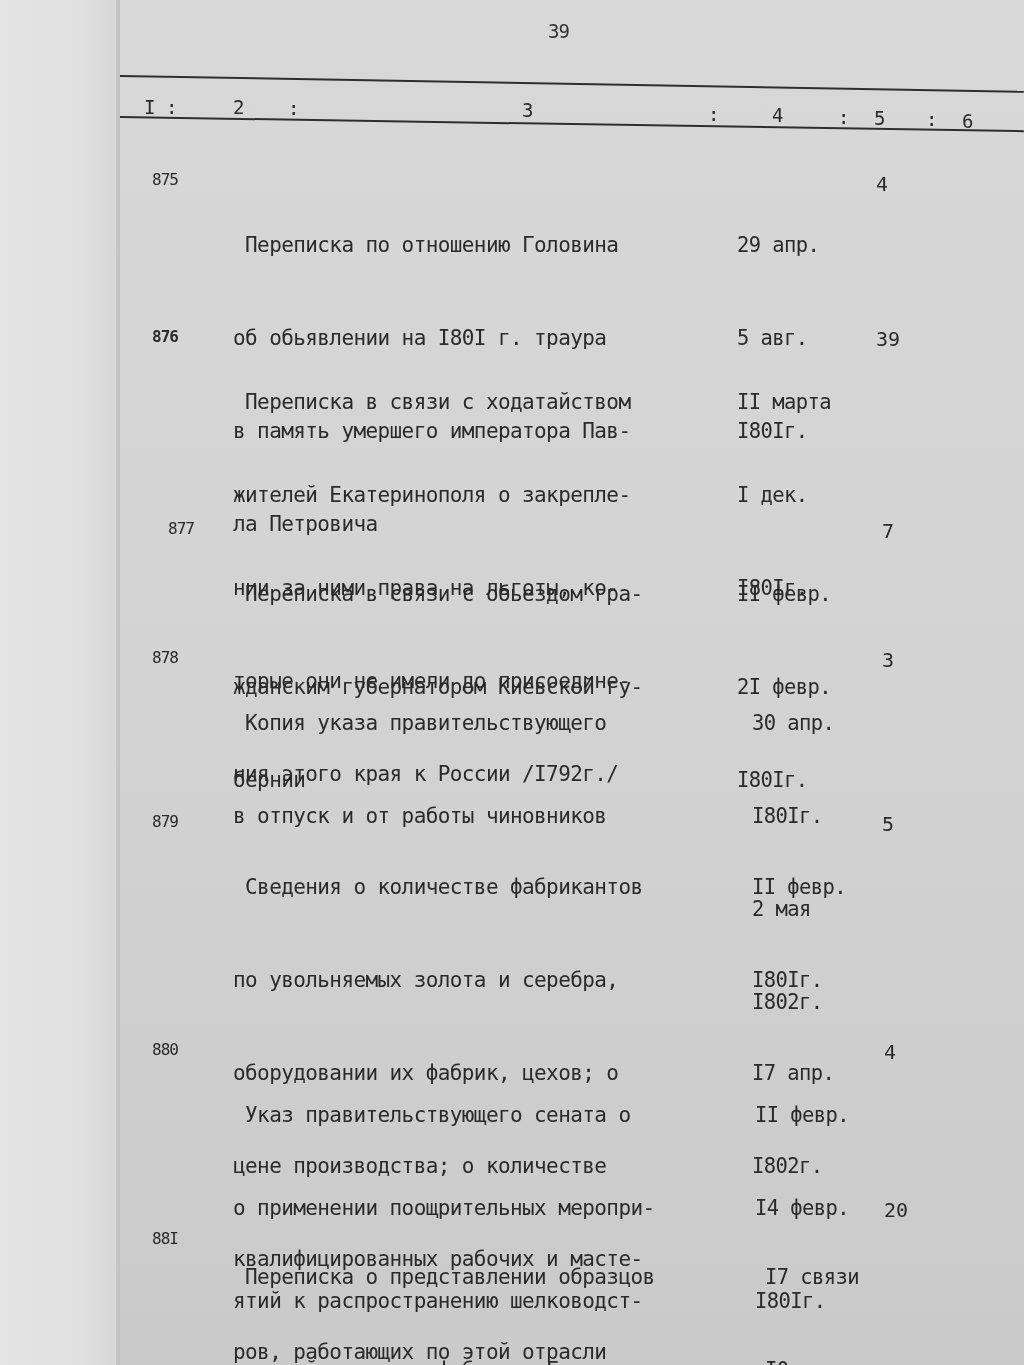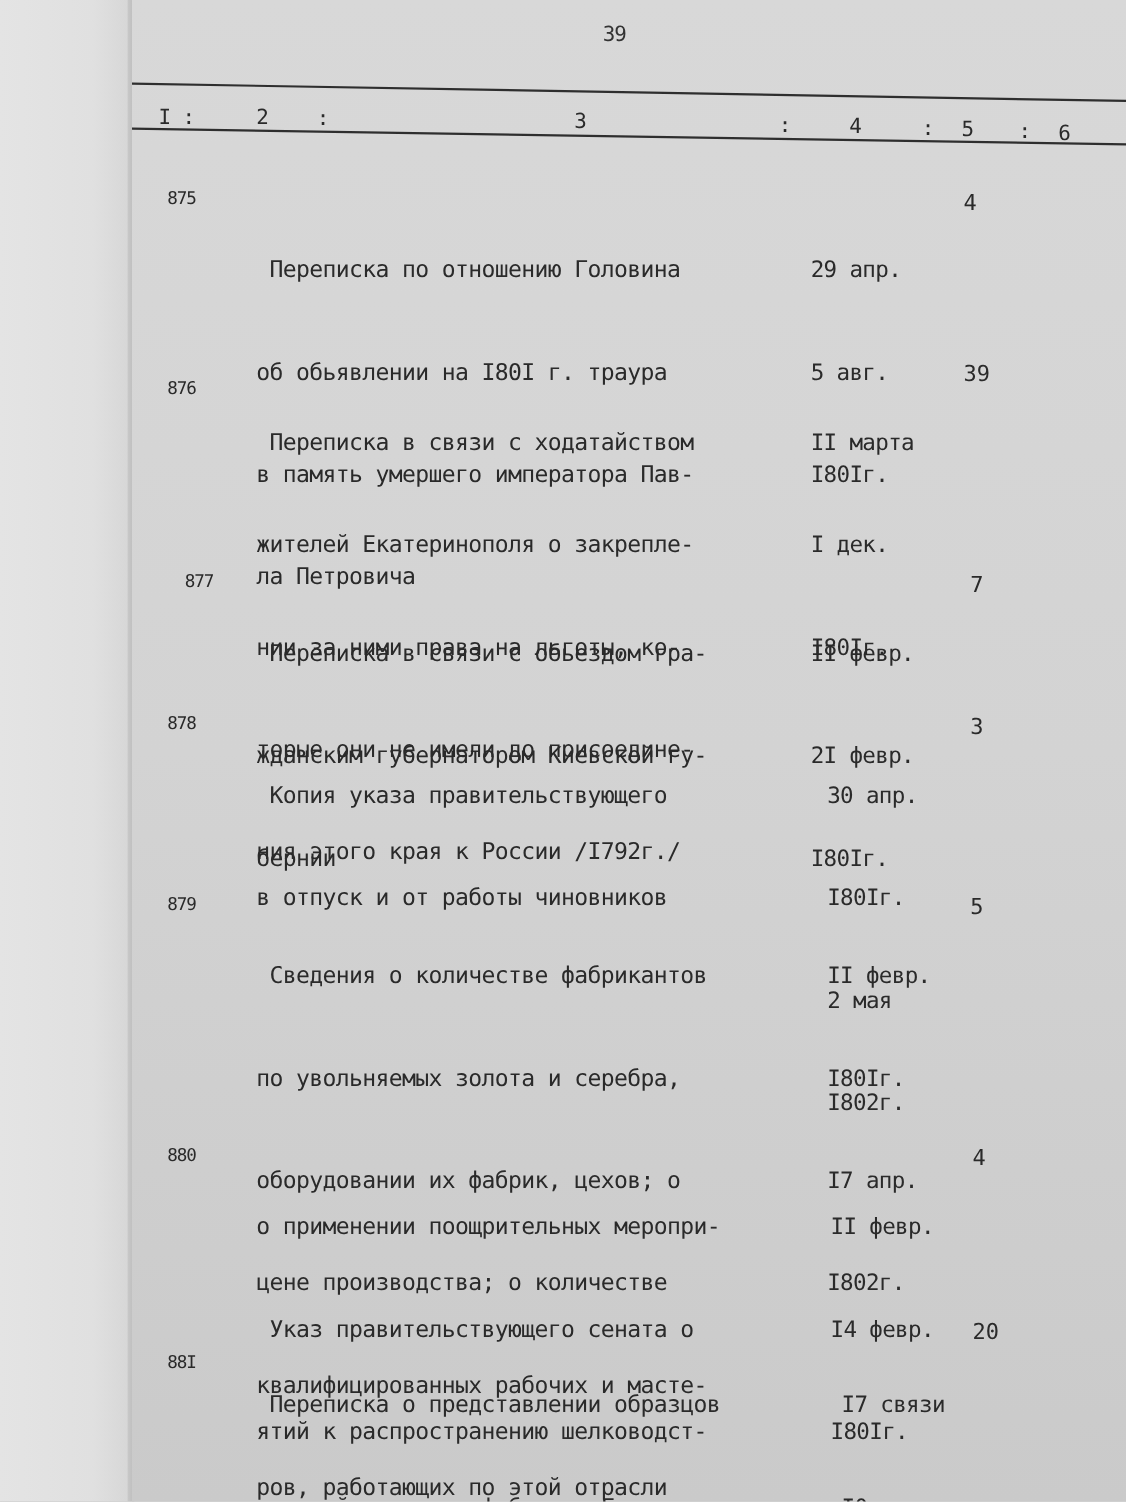--- a/index.html
+++ b/index.html
@@ -126,21 +126,21 @@
   </div>
   <div class="dates" style="top:-2px;">
     <span class="line">29 апр.</span>
     <span class="line">5 авг.</span>
     <span class="line">I80Iг.</span>
   </div>
   <span class="sheets" style="top:2px;">4</span>
 </div>
 
 <div class="entry" style="top:327px;">
-  <span class="num" style="top:16px;">876</span>
+  <span class="num" style="top:0px;font-weight:bold;">876</span>
   <div class="desc" style="top:-2px;">
     <span class="line"> Переписка в связи с ходатайством</span>
     <span class="line">жителей Екатеринополя о закрепле-</span>
     <span class="line">нии за ними права на льготы, ко-</span>
     <span class="line">торые они не имели до присоедине-</span>
     <span class="line">ния этого края к России /I792г./</span>
   </div>
   <div class="dates" style="top:-2px;">
     <span class="line">II марта</span>
     <span class="line">I дек.</span>
@@ -194,22 +194,22 @@
     <span class="line">I80Iг.</span>
     <span class="line">I7 апр.</span>
     <span class="line">I802г.</span>
   </div>
   <span class="sheets" style="top:0px;left:882px;">5</span>
 </div>
 
 <div class="entry" style="top:1040px;">
   <span class="num" style="top:0px;">880</span>
   <div class="desc" style="top:-2px;">
+    <span class="line"> Указ правительствующего сената о</span>
     <span class="line">о применении поощрительных меропри-</span>
-    <span class="line"> Указ правительствующего сената о</span>
     <span class="line">ятий к распространению шелководст-</span>
     
   </div>
   <div class="dates" style="top:-2px;left:755px;">
     <span class="line">II февр.</span>
     <span class="line">I4 февр.</span>
     <span class="line">I80Iг.</span>
   </div>
   <span class="sheets" style="top:0px;left:884px;">4</span>
 </div>

